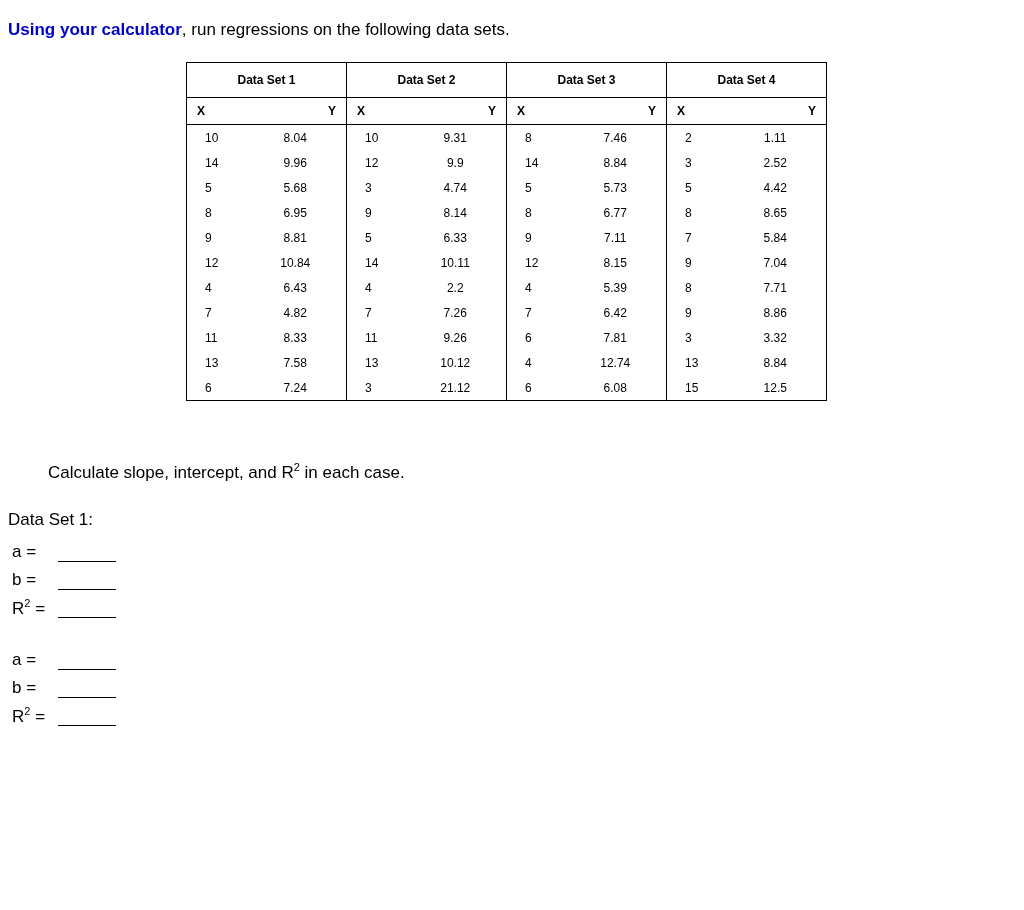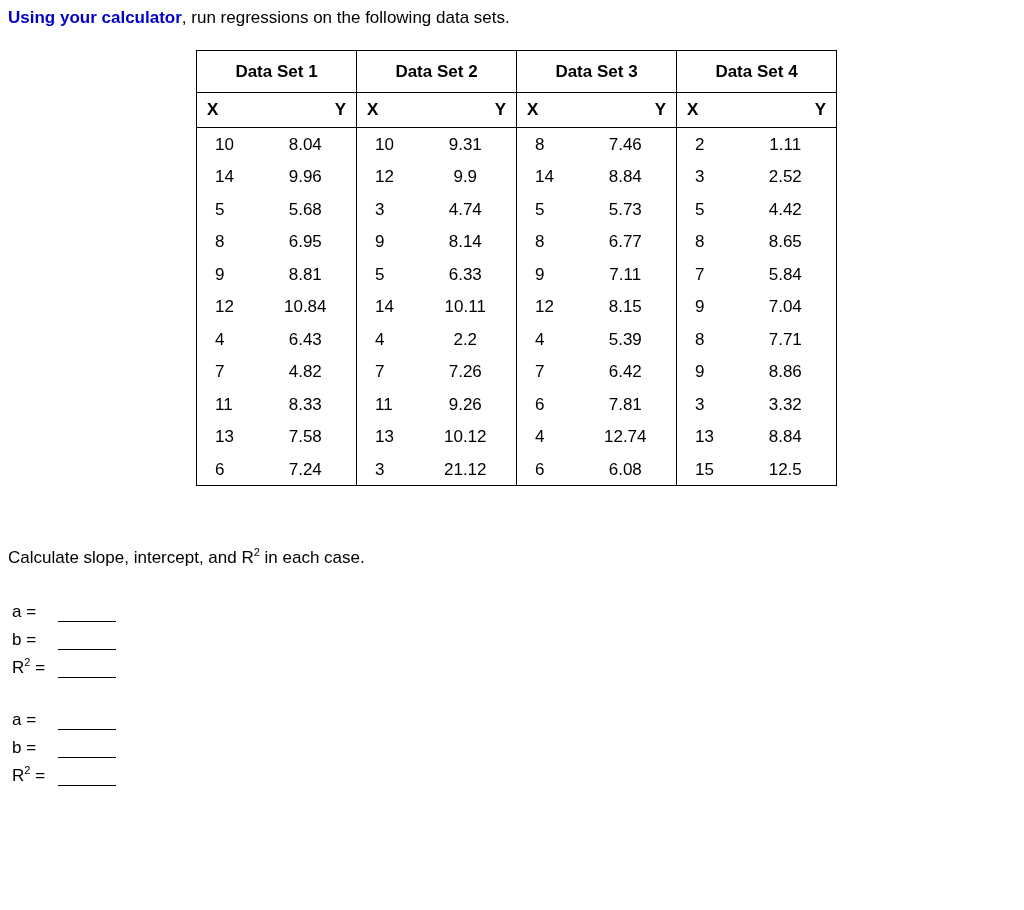--- a/index.html
+++ b/index.html
@@ -8,36 +8,35 @@
     background:#fff;
     font-family:Verdana,Geneva,sans-serif;
     font-size:17px;
     color:#000;
     width:1024px;
   }
   .page{
     padding:6px 8px 40px 8px;
   }
   .instr{
-    margin:0 0 10px 0;
+    margin:12px 0 10px 0;
     line-height:1.4;
   }
   .lead{
     color:#0000c8;
     font-weight:bold;
   }
   .table-wrap{
     margin-left:178px;
     margin-top:20px;
   }
   table.data{
     border-collapse:collapse;
     border:1px solid #000;
-    font-size:17px;
-    margin-left:10px;
+    font-size:12px;
   }
   table.data th, table.data td{
     padding:4px 8px 3px 8px;
     line-height:1.5;
   }
   
   table.data col.cx{width:60px;}
   table.data col.cy{width:100px;}
   
   table.data thead tr.hdr1 th{
@@ -62,20 +61,21 @@
   
   table.data tbody td.xc{ text-align:left; padding-left:18px;}
   table.data tbody td.yc{ text-align:center; padding-right:10px;}
   
   .after{
     margin-top:60px;
     font-size:17px;
   }
   .prompt{
     margin-bottom:28px;
+    margin-left:40px;
   }
   .group{
     margin-bottom:26px;
   }
   .group .title{
     margin-bottom:6px;
   }
   .ansrow{
     display:flex;
     align-items:flex-end;
@@ -245,20 +245,21 @@
         </tbody>
     </table>
   </div>
 
   <div class="after">
     <div class="prompt">
       <span>Calculate slope, intercept, and R</span><sup>2</sup><span> in each case.</span>
     </div>
     <div id="answer-groups">
         <div class="group">
+          <div class="title">Data Set 1:</div>
           <div class="ansrow">
             <span class="lbl">a =</span>
             <span class="blank"></span>
           </div>
           <div class="ansrow">
             <span class="lbl">b =</span>
             <span class="blank"></span>
           </div>
           <div class="ansrow">
             <span class="lbl"><span>R</span><sup>2</sup><span> =</span></span>

